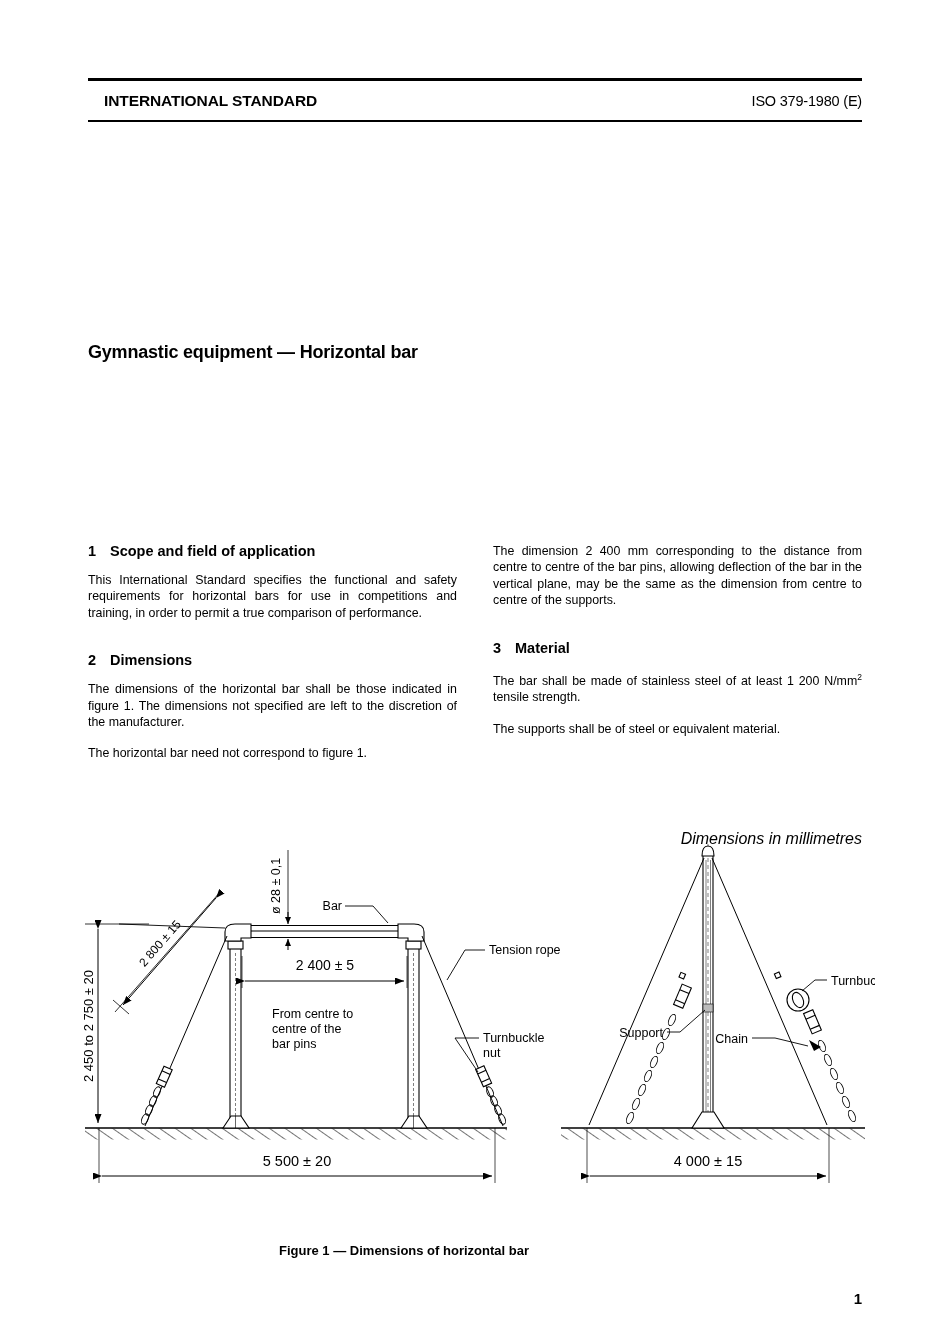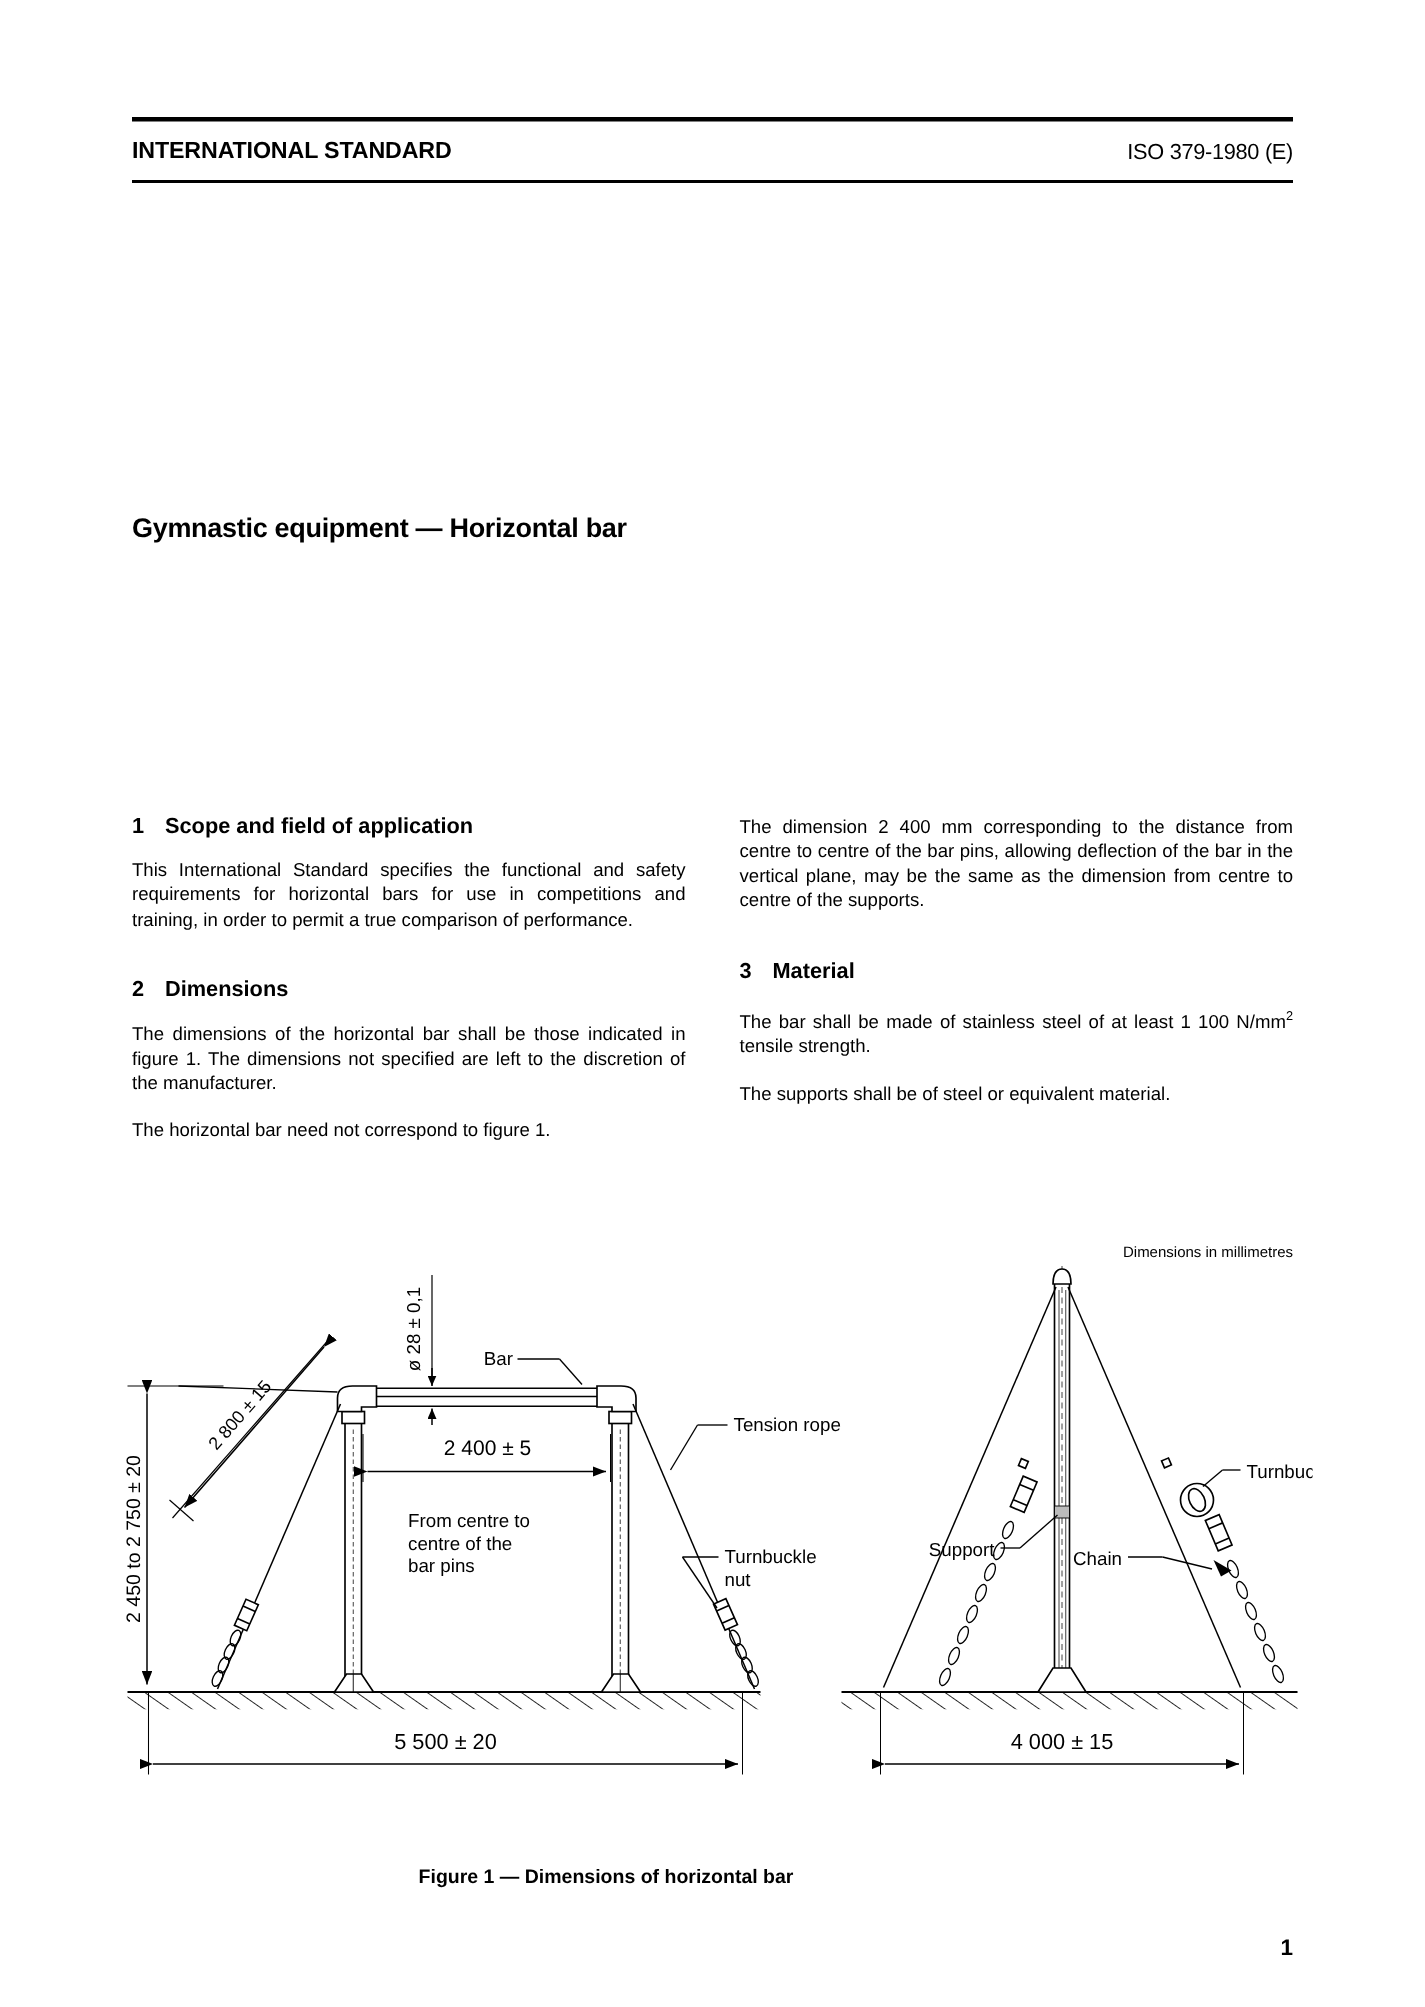--- a/index.html
+++ b/index.html
@@ -29,22 +29,23 @@
     width: 100%;
   }
   .rule-thin {
     height: 2px;
     background: #000;
     width: 100%;
   }
   .header-row {
     display: flex;
     justify-content: space-between;
-    align-items: flex-end;
+    align-items: center;
     padding: 11px 0 10px 0;
+    margin-left: 16px;
   }
   .header-left {
     font-size: 15.5px;
     font-weight: bold;
     letter-spacing: -0.1px;
   }
   .header-right {
     font-size: 14.5px;
     font-weight: normal;
     letter-spacing: -0.2px;
@@ -96,21 +97,22 @@
   #figure-block {
     position: absolute;
     left: 0;
     top: 818px;
     width: 950px;
   }
   #dims-note {
     position: absolute;
     right: 88px;
     top: 12px;
-    font-size: 10px;
+    font-size: 16px;
+    font-style: italic;
   }
   #figure-svg-wrap {
     position: absolute;
     left: 75px;
     top: 10px;
   }
   #figure-caption {
     position: absolute;
     left: 0;
     top: 425px;
@@ -169,21 +171,21 @@
 
   <div class="col">
     <p class="body">The dimension 2 400 mm corresponding to the distance from centre to centre of the bar pins, allowing deflection of the bar in the vertical plane, may be the same as the dimension from centre to centre of the supports.</p>
 
     <div class="gap-lg"></div>
 
     <div class="sec-head">
       <span class="sec-num">3</span>
       <span>Material</span>
     </div>
-    <p class="body"><span>The bar shall be made of stainless steel of at least 1 100 N/mm</span><sup>2</sup><span> tensile strength.</span></p>
+    <p class="body"><span>The bar shall be made of stainless steel of at least 1 200 N/mm</span><sup>2</sup><span> tensile strength.</span></p>
     <p class="body">The supports shall be of steel or equivalent material.</p>
   </div>
 
 </div>
 
 <div id="figure-block">
 
   <div id="dims-note">Dimensions in millimetres</div>
 
   <div id="figure-svg-wrap">

